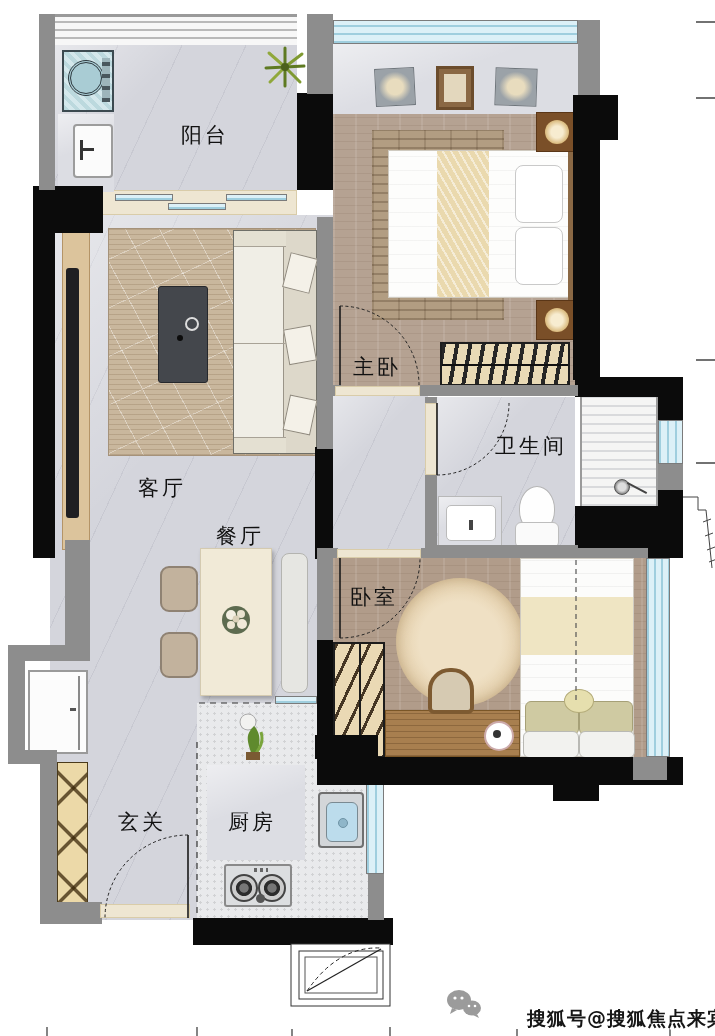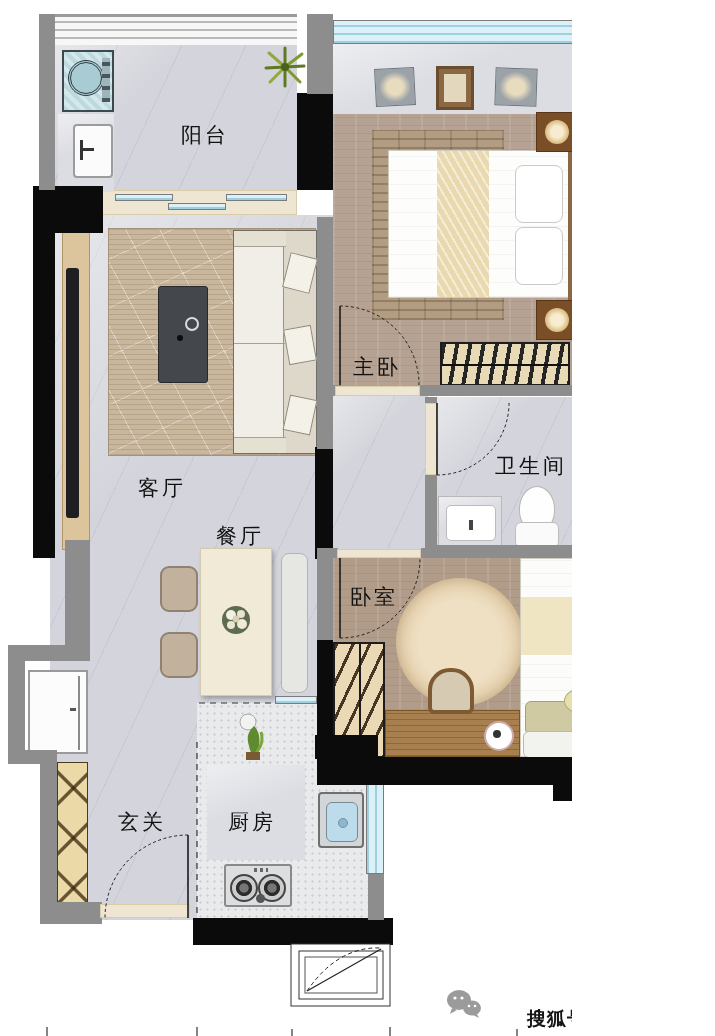--- a/index.html
+++ b/index.html
@@ -1,16 +1,16 @@
 <!DOCTYPE html>
 <html><head>
 <meta charset="utf-8">
 <style>
   html,body{margin:0;padding:0;background:#fff;}
-  .plan{position:relative;width:572px;height:1036px;background:#ffffff;overflow:hidden;
+  .plan{position:relative;width:715px;height:1036px;background:#ffffff;overflow:hidden;
         font-family:"DejaVu Sans",sans-serif;}
   .abs{position:absolute;}
   .wallb{position:absolute;background:#0b0b0b;}
   .wallg{position:absolute;background:#8d8d8d;}
   .marble{background-color:#d4d5dc;background-image:
       linear-gradient(135deg,rgba(255,255,255,.45) 0%,rgba(255,255,255,0) 35%),
       repeating-linear-gradient(115deg,rgba(110,110,130,.12) 0 1px,transparent 1px 58px);}
   .marble2{background-color:#dcdde3;background-image:
       linear-gradient(160deg,rgba(255,255,255,.5) 0%,rgba(255,255,255,0) 45%);}
   .wood{background-color:#b5a292;background-image:
@@ -264,21 +264,21 @@
 
     <path d="M47,1027 V1036 M197,1027 V1036 M292,1029 V1036 M390,1027 V1036 M517,1029 V1036 M670,1029 V1036" stroke="#444" stroke-width="1.3" fill="none"></path>
 
     <path d="M696,22 H716 M696,98 H716 M696,360 H716 M696,463 H716" stroke="#444" stroke-width="1.3" fill="none"></path>
   </svg>
 
   <div class="room-label" style="left:181px;top:121px">阳台</div>
   <div class="room-label" style="left:353px;top:353px">主卧</div>
   <div class="room-label" style="left:138px;top:474px">客厅</div>
   <div class="room-label" style="left:216px;top:522px">餐厅</div>
-  <div class="room-label" style="left:495px;top:452px">卫生间</div>
+  <div class="room-label" style="left:495px;top:432px">卫生间</div>
   <div class="room-label" style="left:350px;top:583px">卧室</div>
   <div class="room-label" style="left:118px;top:808px">玄关</div>
   <div class="room-label" style="left:228px;top:808px">厨房</div>
 
   <svg class="abs" style="left:446px;top:988px;z-index:60" width="36" height="32" viewBox="0 0 36 32">
     <ellipse cx="13" cy="12" rx="12" ry="10" fill="#9b9b9b"></ellipse>
     <path d="M6 20 L4 26 L11 22 Z" fill="#9b9b9b"></path>
     <ellipse cx="26" cy="20" rx="9" ry="7.6" fill="#9b9b9b"></ellipse>
     <path d="M31 26 L33 30 L27 27 Z" fill="#9b9b9b"></path>
     <circle cx="9" cy="10" r="1.6" fill="#fff"></circle>

